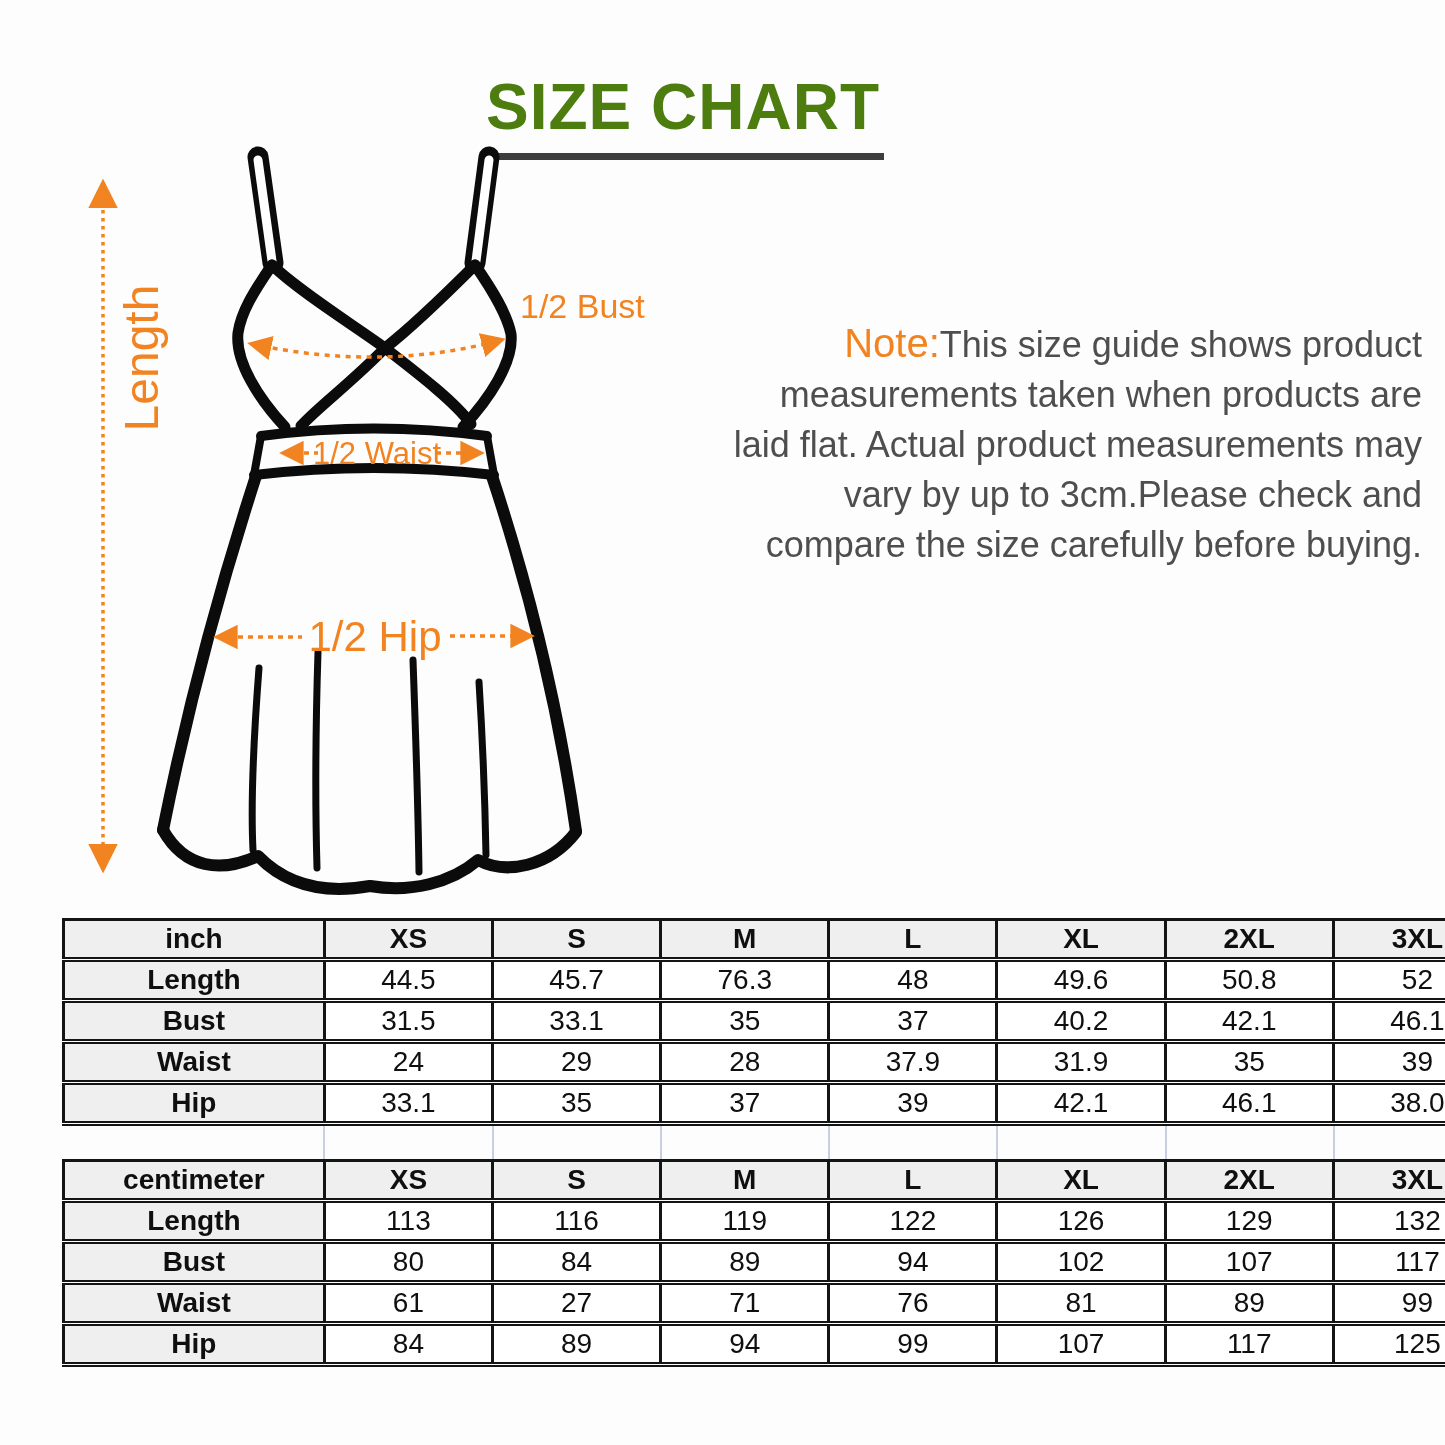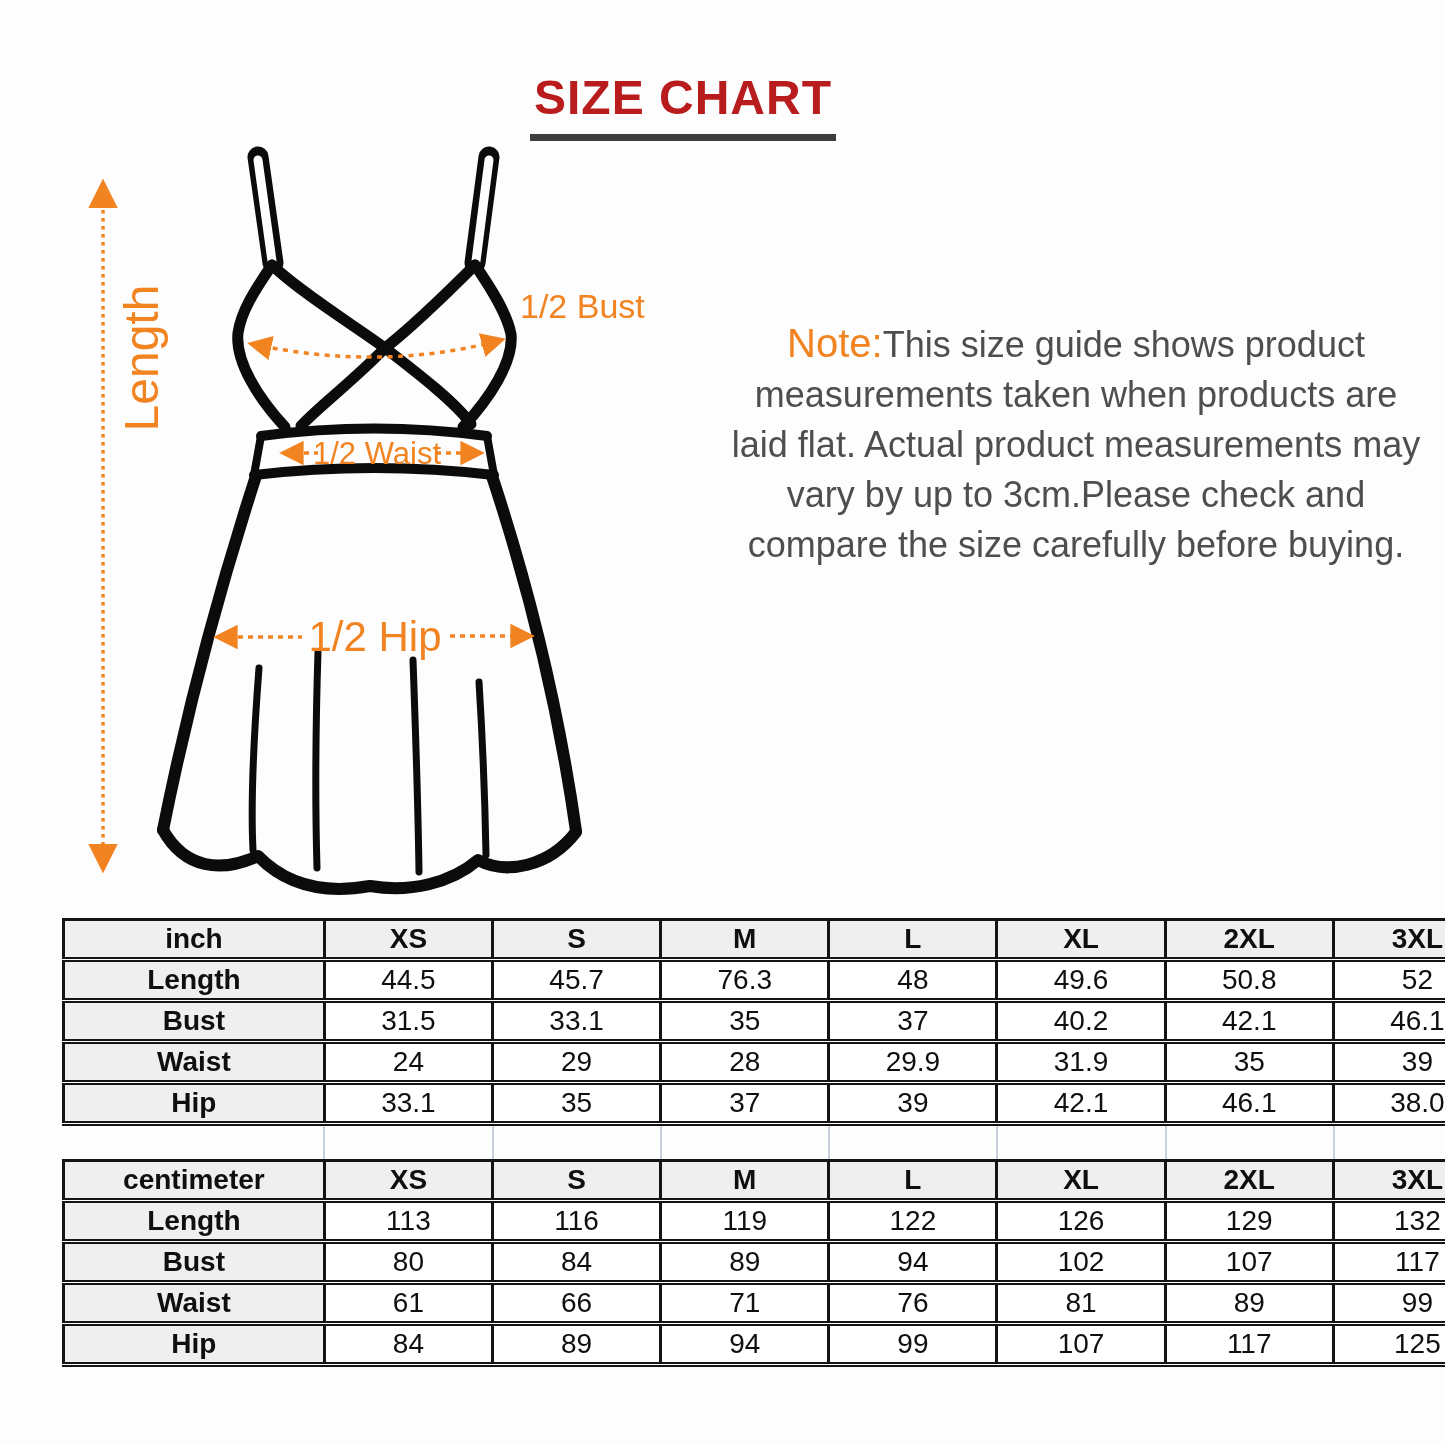--- a/index.html
+++ b/index.html
@@ -5,31 +5,31 @@
   html,body { margin:0; padding:0; background:#fbfbfb; }
   .page {
     position:relative; width:1445px; height:1445px;
     background:#fdfdfd; overflow:hidden;
     font-family:"Liberation Sans", sans-serif;
   }
 
   
   .title {
     position:absolute; top:70px; left:683px; transform:translateX(-50%);
-    font-size:48px; font-weight:bold; letter-spacing:1px; color:#b91c1c;
+    font-size:64px; font-weight:bold; letter-spacing:1px; color:#4d7c0f;
     padding:0 4px 9px 4px; border-bottom:7px solid #3d3d3d; white-space:nowrap;
   }
 
   
   .figure { position:absolute; left:75px; top:140px; width:610px; height:780px; }
 
   
   .note {
     position:absolute; left:730px; top:318px; width:692px;
-    font-size:36px; line-height:50px; color:#4e4e4e; text-align:center;
+    font-size:36px; line-height:50px; color:#4e4e4e; text-align:right;
   }
   .note .prefix { color:#f28321; font-size:40px; }
 
   
   .tables { position:absolute; left:62px; top:918px; width:1441px; }
   table { width:100%; border-collapse:collapse; table-layout:fixed; }
   td {
     border:3px solid #141414; border-bottom:5px double #141414;
     height:36px; text-align:center; vertical-align:middle;
     font-size:28px; color:#0f0f0f; background:#ffffff;
@@ -150,21 +150,21 @@
           <td>37</td>
           <td>40.2</td>
           <td>42.1</td>
           <td>46.1</td>
         </tr>
         <tr>
           <td class="lbl">Waist</td>
           <td>24</td>
           <td>29</td>
           <td>28</td>
-          <td>29.9</td>
+          <td>37.9</td>
           <td>31.9</td>
           <td>35</td>
           <td>39</td>
         </tr>
         <tr>
           <td class="lbl">Hip</td>
           <td>33.1</td>
           <td>35</td>
           <td>37</td>
           <td>39</td>
@@ -224,21 +224,21 @@
           <td>84</td>
           <td>89</td>
           <td>94</td>
           <td>102</td>
           <td>107</td>
           <td>117</td>
         </tr>
         <tr>
           <td class="lbl">Waist</td>
           <td>61</td>
-          <td>66</td>
+          <td>27</td>
           <td>71</td>
           <td>76</td>
           <td>81</td>
           <td>89</td>
           <td>99</td>
         </tr>
         <tr>
           <td class="lbl">Hip</td>
           <td>84</td>
           <td>89</td>

